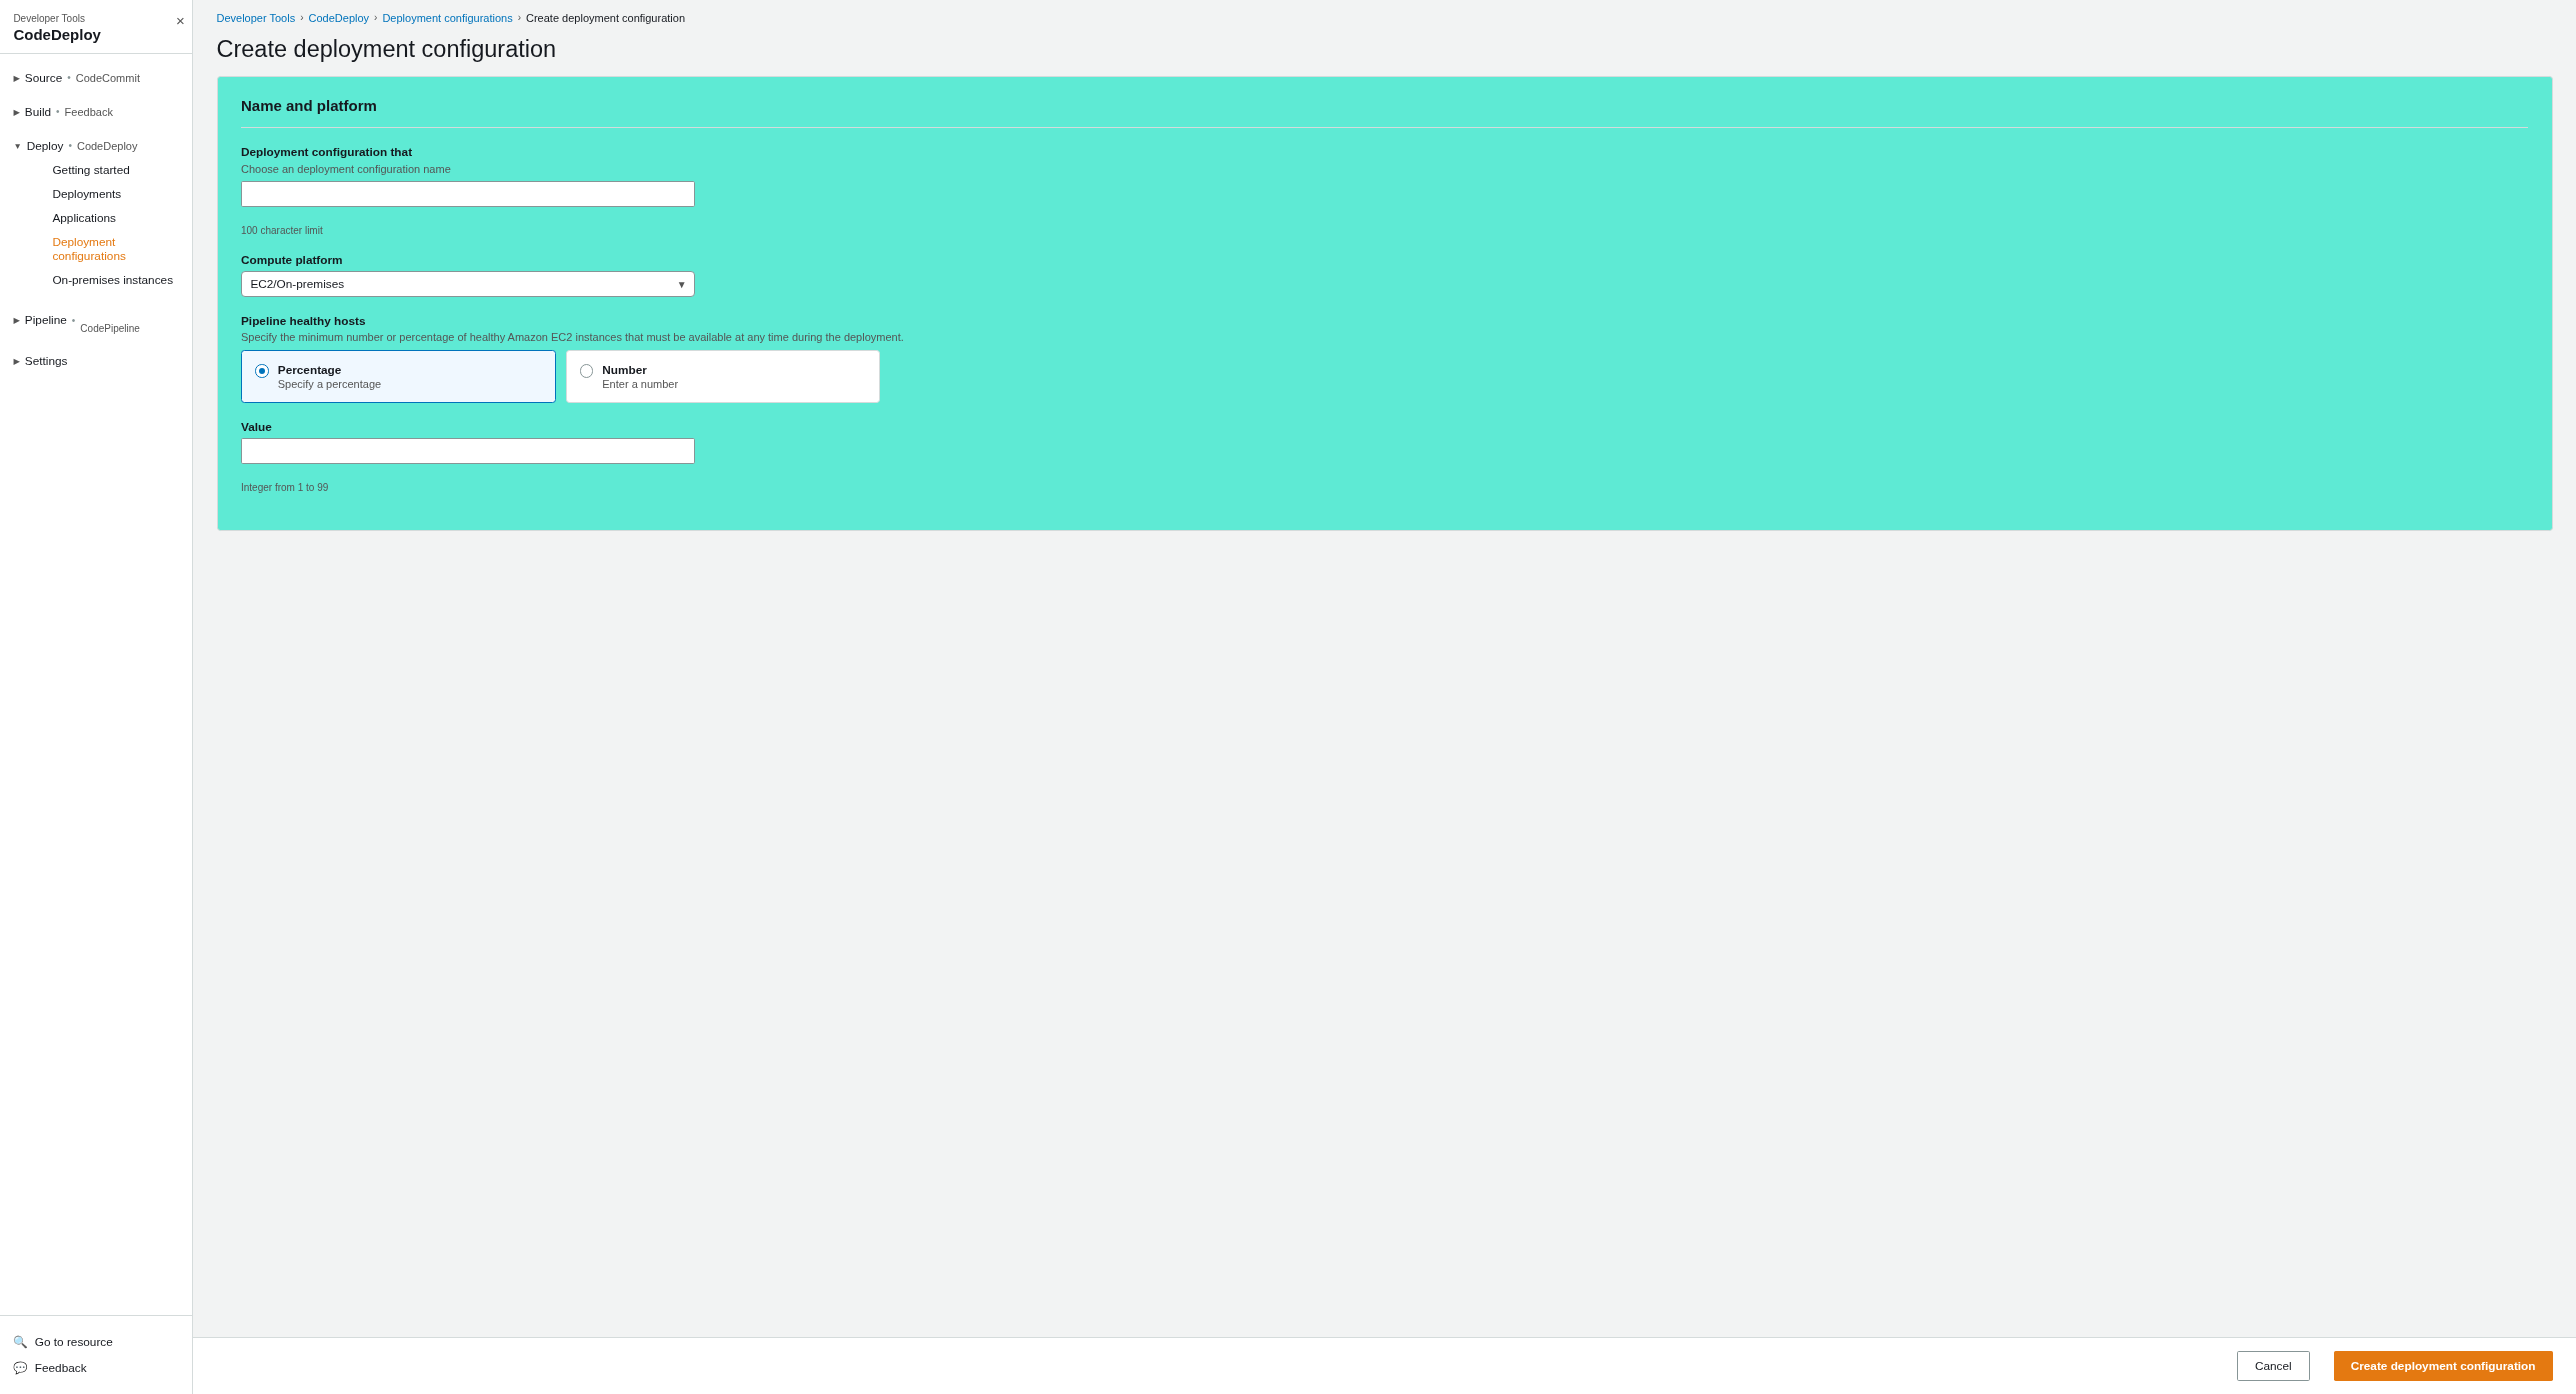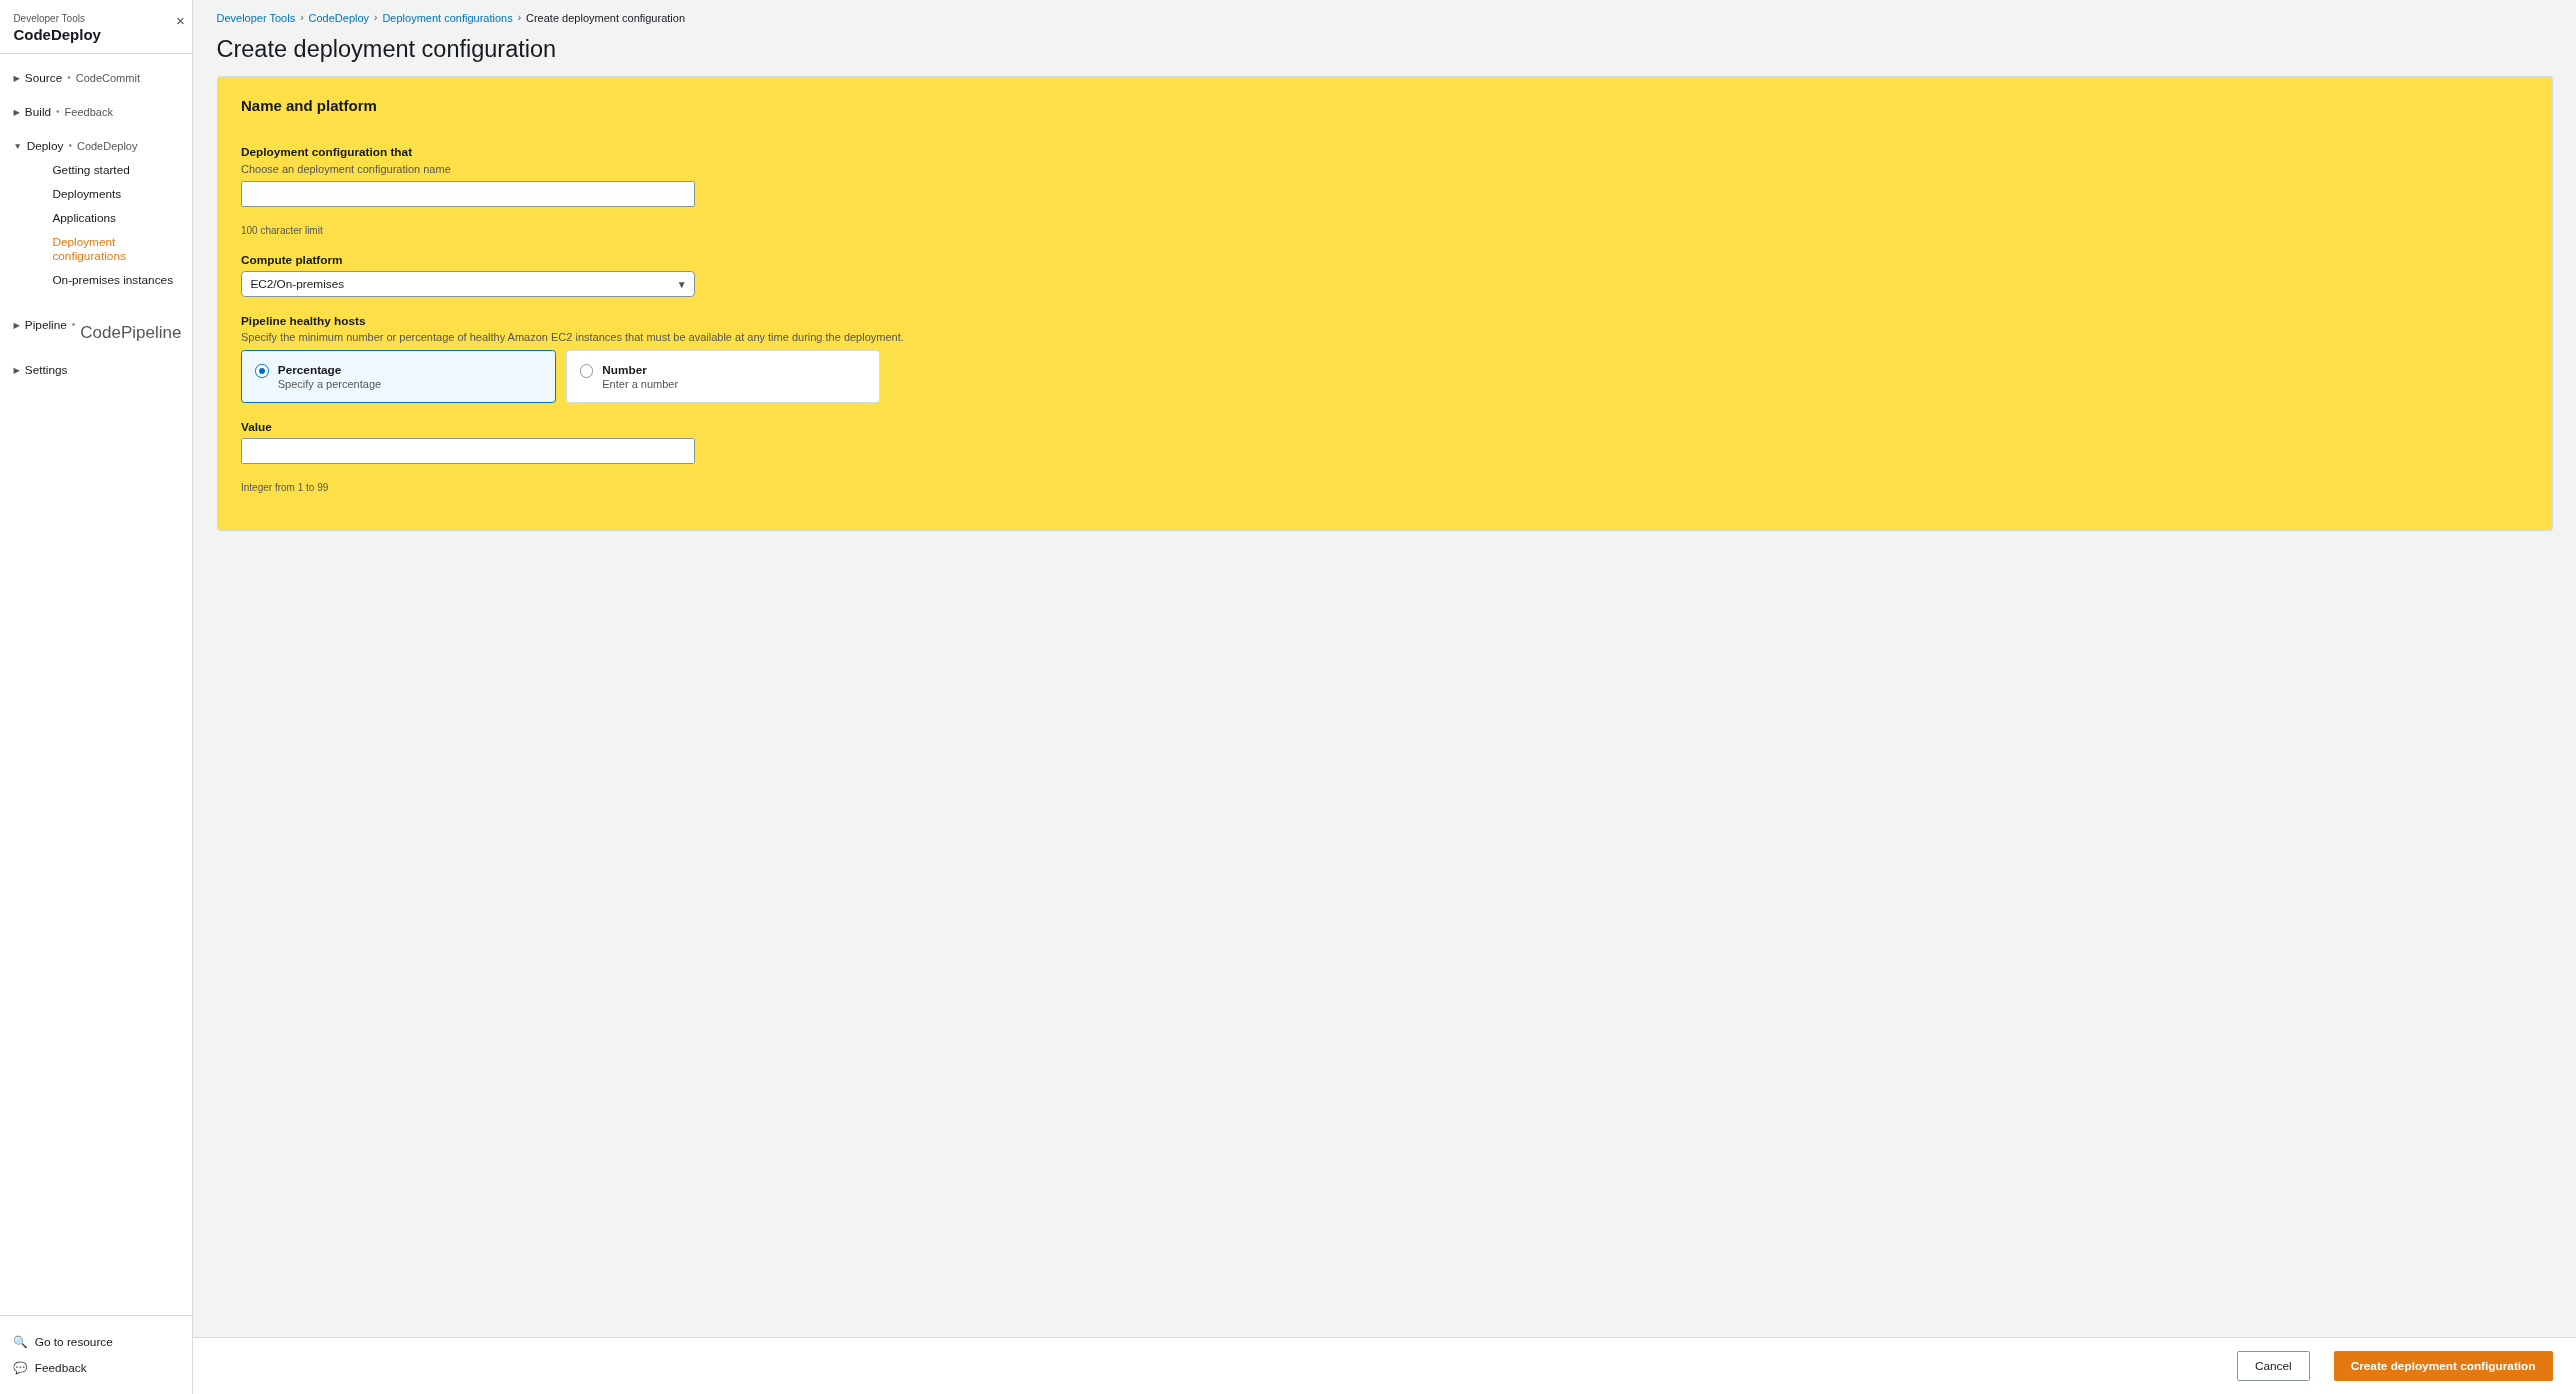--- a/index.html
+++ b/index.html
@@ -162,21 +162,21 @@
     
     .page-title {
       font-size: 23.5px;
       font-weight: 400;
       color: #16191f;
       padding: 3.4px 23.5px 13.4px 23.5px;
     }
 
     
     .form-card {
-      background: #fde047;
+      background: #5eead4;
       border: 0.8px solid #d5dbdb;
       border-radius: 3.4px;
       margin: 0 23.5px 17px 23.5px;
       padding: 20px 23.5px;
     }
 
     .form-section-title {
       font-size: 15px;
       font-weight: 700;
       color: #16191f;
@@ -391,21 +391,21 @@
         <a class="nav-item active">Deployment configurations</a>
         <a class="nav-item">On-premises instances</a>
       </div>
     </div>
 
     <div class="nav-group">
       <div class="nav-group-header">
         <span class="triangle">▶</span>
         <span>Pipeline</span>
         <span class="service-dot"> • </span>
-        <span style="color:#555; font-size:17px;margin-top:16px;">CodePipeline</span>
+        <span style="color:#555; font-size:10px;margin-top:16px;">CodePipeline</span>
       </div>
     </div>
 
     <div class="nav-group">
       <div class="nav-group-header">
         <span class="triangle">▶</span>
         <span>Settings</span>
       </div>
     </div>
   </nav>

